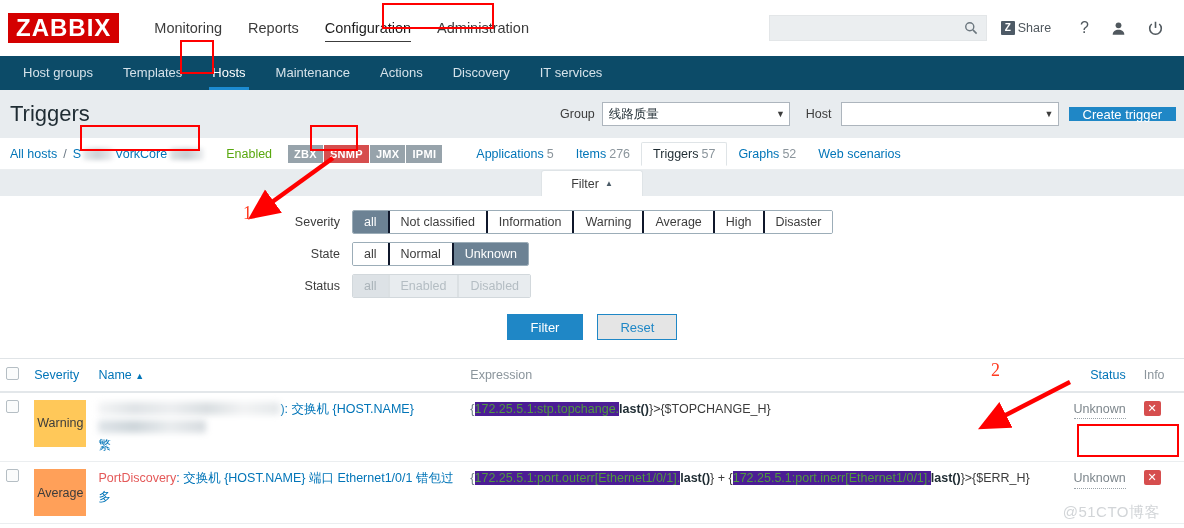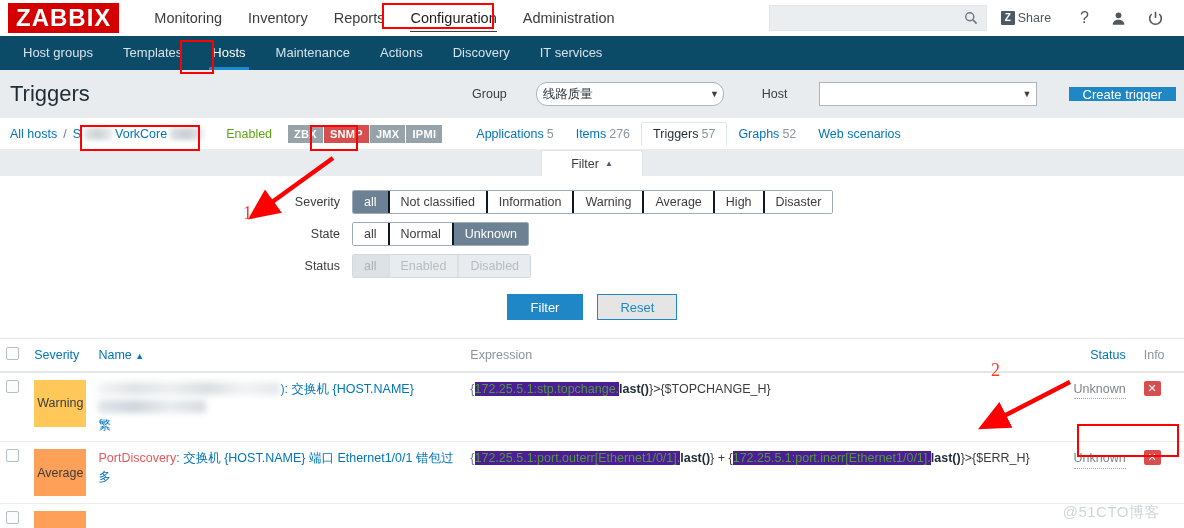--- a/index.html
+++ b/index.html
@@ -9,21 +9,21 @@
     font-family:"Liberation Sans", sans-serif;
     font-size:12px;
     color:#3c3c3c;
     background:#ffffff;
     overflow:hidden;
     position:relative;
   }
 
   
   .topnav {
-    height:36px; background:#ffffff;
+    height:56px; background:#ffffff;
     display:flex; align-items:center;
     position:relative;
   }
   .logo {
     background:#d40000; color:#ffffff;
     font-size:24px; font-weight:bold; letter-spacing:1px;
     padding:2px 8px 3px 8px; margin-left:8px;
     line-height:1.05;
     font-family:"Liberation Sans", sans-serif;
   }
@@ -68,30 +68,30 @@
     content:""; position:absolute; left:12px; right:12px; bottom:0;
     height:3px; background:#1c8bd1;
   }
 
   
   .pagehead {
     background:#e8ecef; height:48px; display:flex; align-items:center;
     padding:0 8px 0 10px;
   }
   .pagetitle { font-size:22px; color:#1f2c33; font-weight:normal; }
-  .pagehead .right { margin-left:auto; display:flex; align-items:center;gap:22px; }
+  .pagehead .right { margin-left:auto; display:flex; align-items:center; }
   .fl { font-size:12.5px; color:#3c3c3c; margin:0 7px 0 0; }
   .selbox {
     height:24px; background:#fff; border:1px solid #adb5bd;
     display:flex; align-items:center; padding:0 4px 0 6px;
     font-size:12.5px; color:#1f2c33; position:relative;
   }
   .selbox .cap { flex:1; overflow:hidden; white-space:nowrap; }
   .selbox .arr { font-size:9px; color:#3c3c3c; margin-left:6px; }
-  .sel-group { width:188px;border-radius:11px; }
+  .sel-group { width:188px; }
   .sel-host { width:218px; margin-left:2px; }
   .blur-host {
     background:linear-gradient(90deg,#d6dadd 0%,#e9ecee 14%,#d2d6da 28%,#eceef0 42%,#d8dcdf 56%,#f0f1f2 64%,#fbfbfb 70%,#dfe2e4 80%,#f2f3f4 100%);
     filter:blur(2.6px); height:13px; width:150px; border-radius:2px;
   }
   .btn-create {
     margin-left:10px; background:#1f87c6; color:#fff; border:none;
     height:14px; padding:0 14px; font-size:13px; cursor:pointer;
     font-family:"Liberation Sans", sans-serif;
   }
@@ -245,21 +245,20 @@
   }
 </style>
 </head>
 <body>
 
 <div class="topnav">
   <div class="logo">ZABBIX</div>
 
   <div class="topmenu">
     <div class="mi">Monitoring</div>
-    <div class="mi">Inventory</div>
     <div class="mi">Reports</div>
     <div class="mi active">Configuration</div>
     <div class="mi">Administration</div>
   </div>
 
   <div class="topright">
     <div class="searchbox">
       <span>
         <svg width="14" height="14" viewBox="0 0 16 16">
             <circle cx="6.6" cy="6.6" r="4.6" fill="none" stroke="#6b767e" stroke-width="1.6"></circle>

